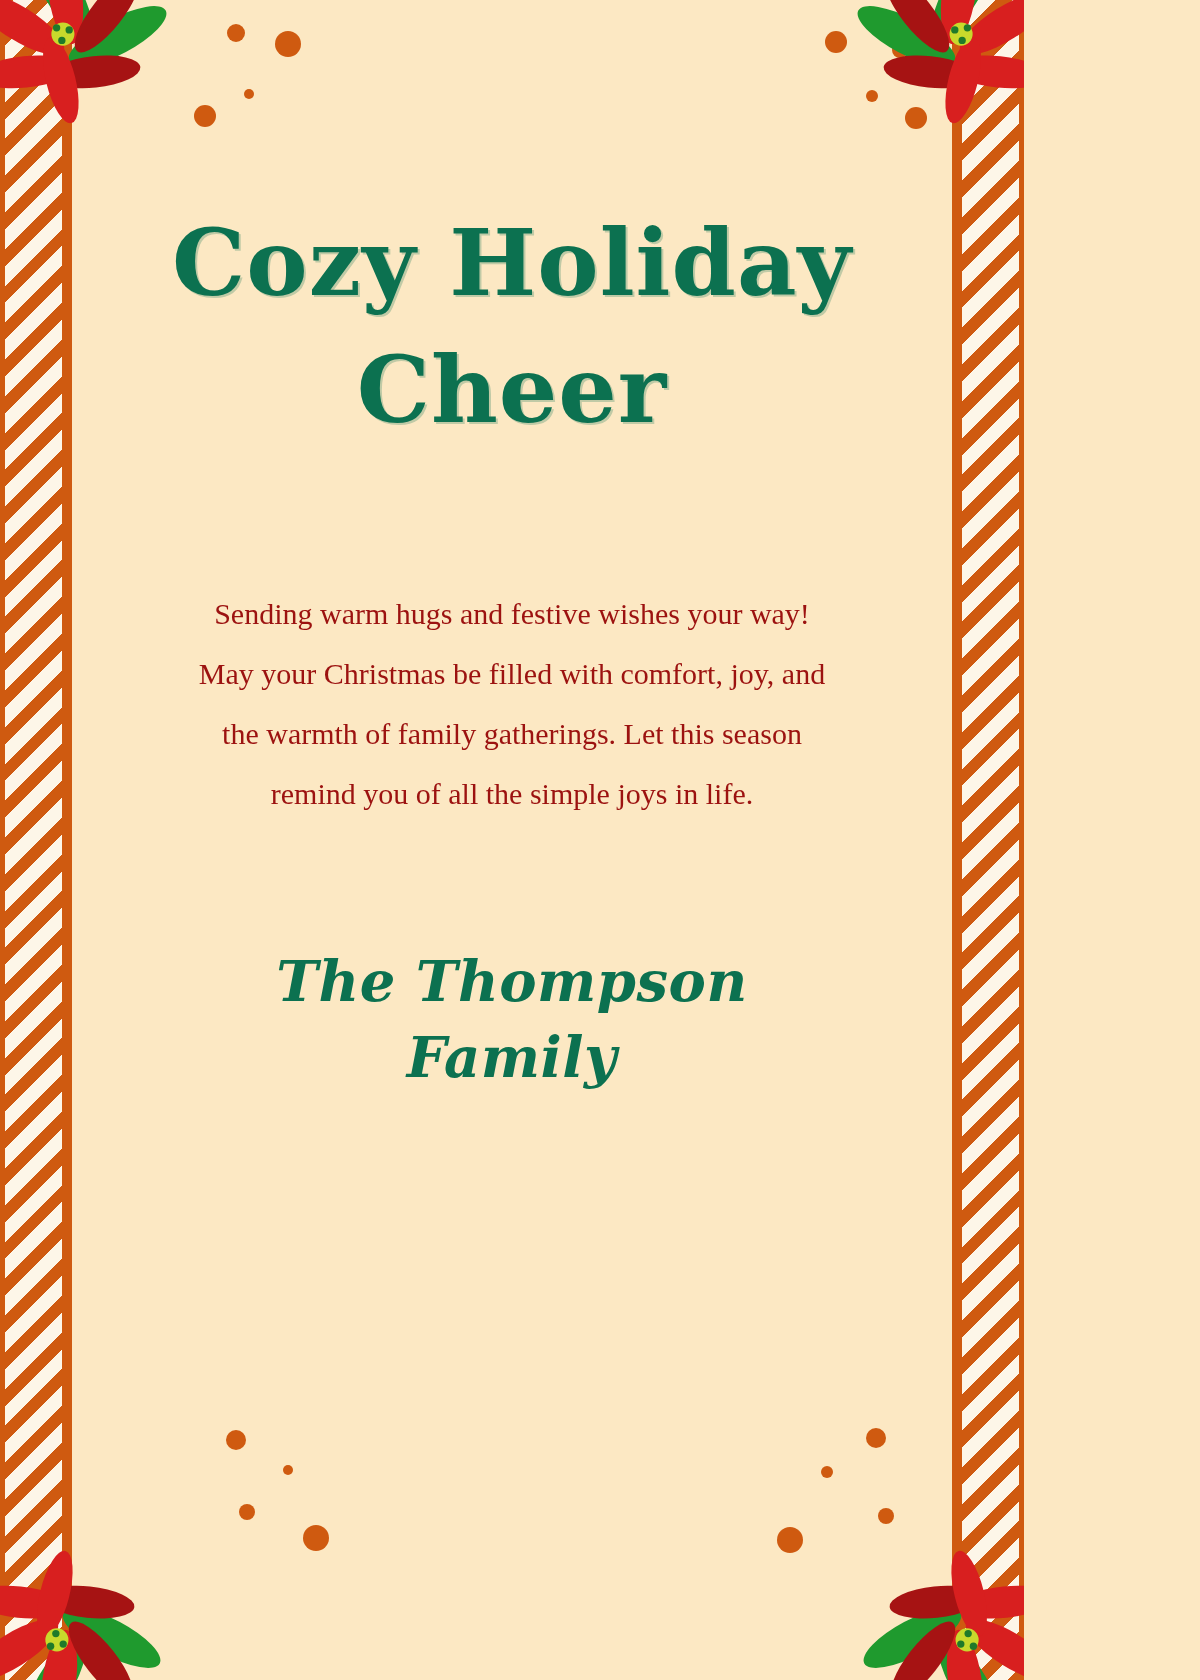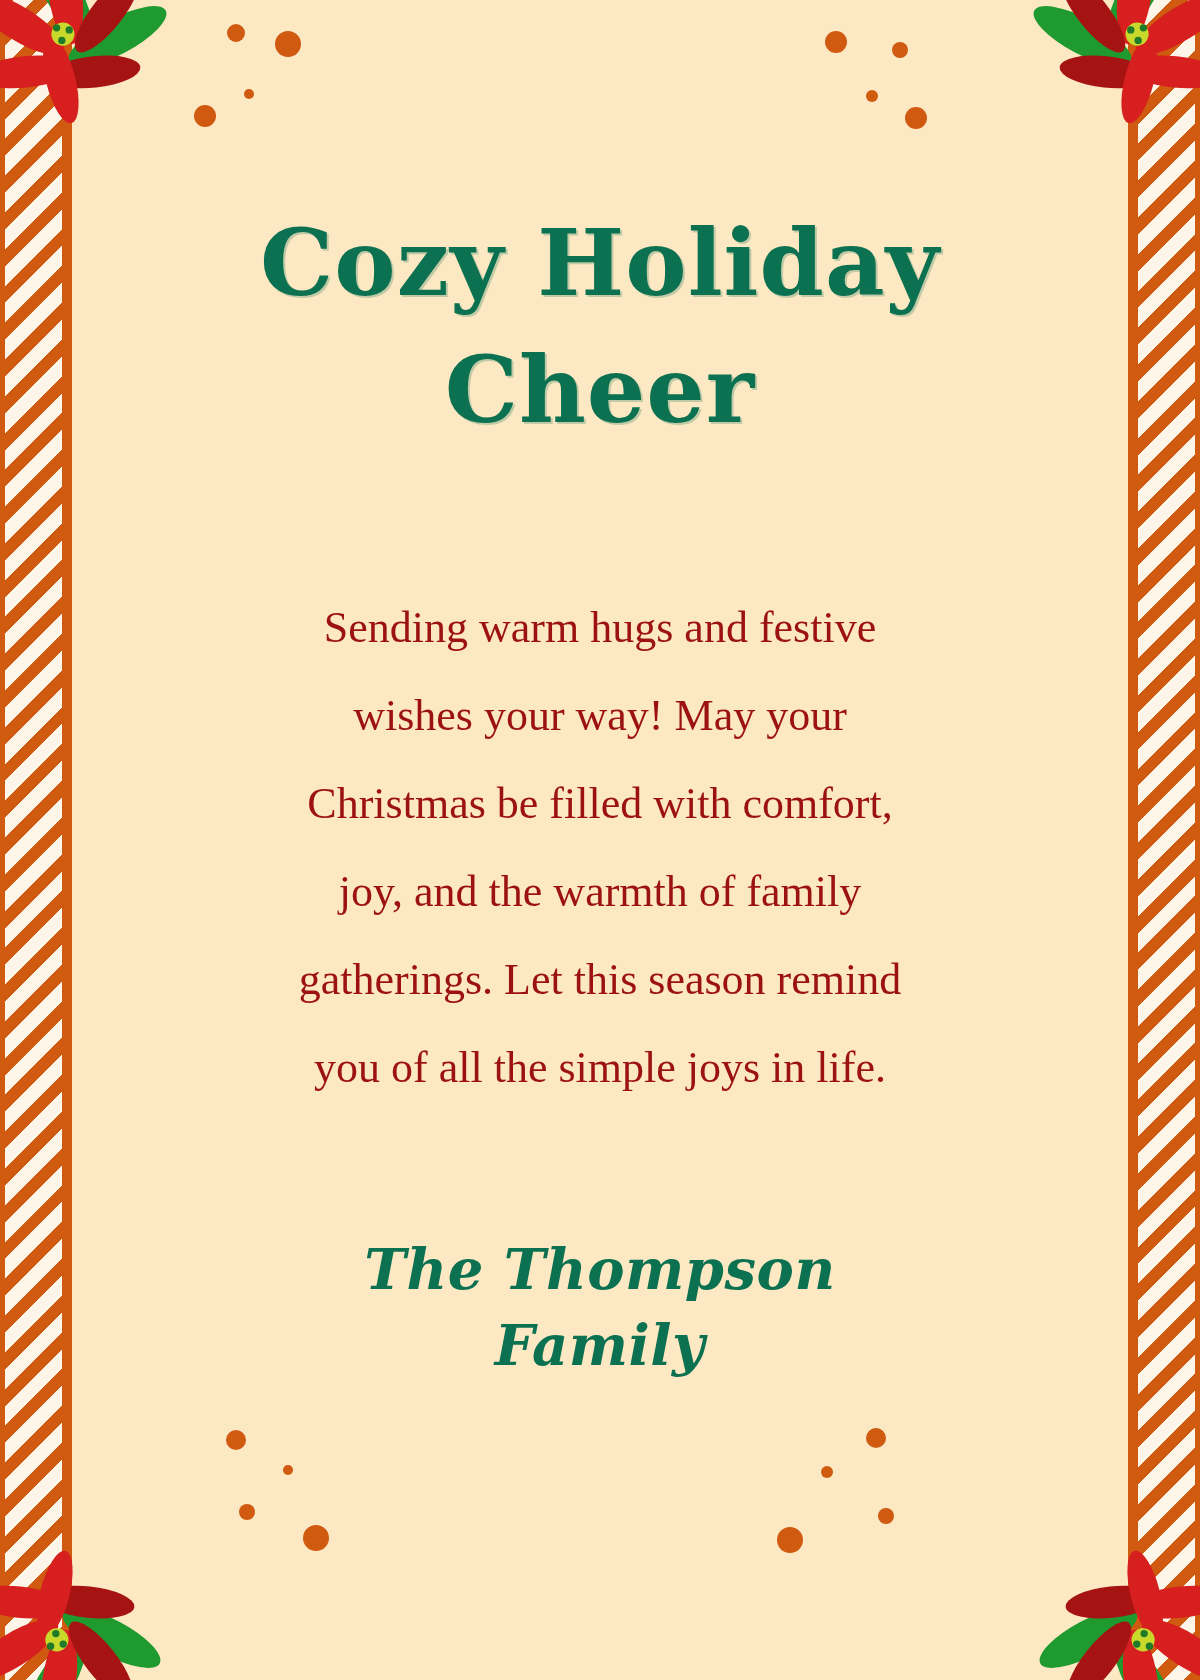--- a/index.html
+++ b/index.html
@@ -9,21 +9,21 @@
   body {
     width: 1200px;
     height: 1680px;
     background: #fce8c3;
     font-family: "Liberation Sans", sans-serif;
     overflow: hidden;
   }
 
   .card {
     position: relative;
-    width: 1200px;
+    width: 1024px;
     height: 1680px;
     background: #fce8c3;
     box-sizing: border-box;
     overflow: hidden;
   }
 
   
   .stripe-border {
     position: absolute;
     top: 0;
@@ -84,21 +84,21 @@
     line-height: 1.38;
     letter-spacing: 1px;
     color: #0c7150;
     max-width: 780px;
     text-shadow: 2px 2px 0 rgba(12,113,80,0.25);
   }
 
   .message {
     margin-top: 130px;
     font-family: "Liberation Serif", serif;
-    font-size: 44px;
+    font-size: 30px;
     line-height: 2.0;
     color: #9c1210;
     max-width: 640px;
   }
 
   .signature {
     margin-top: 120px;
     font-family: "DejaVu Serif", serif;
     font-weight: 700;
     font-size: 56px;

